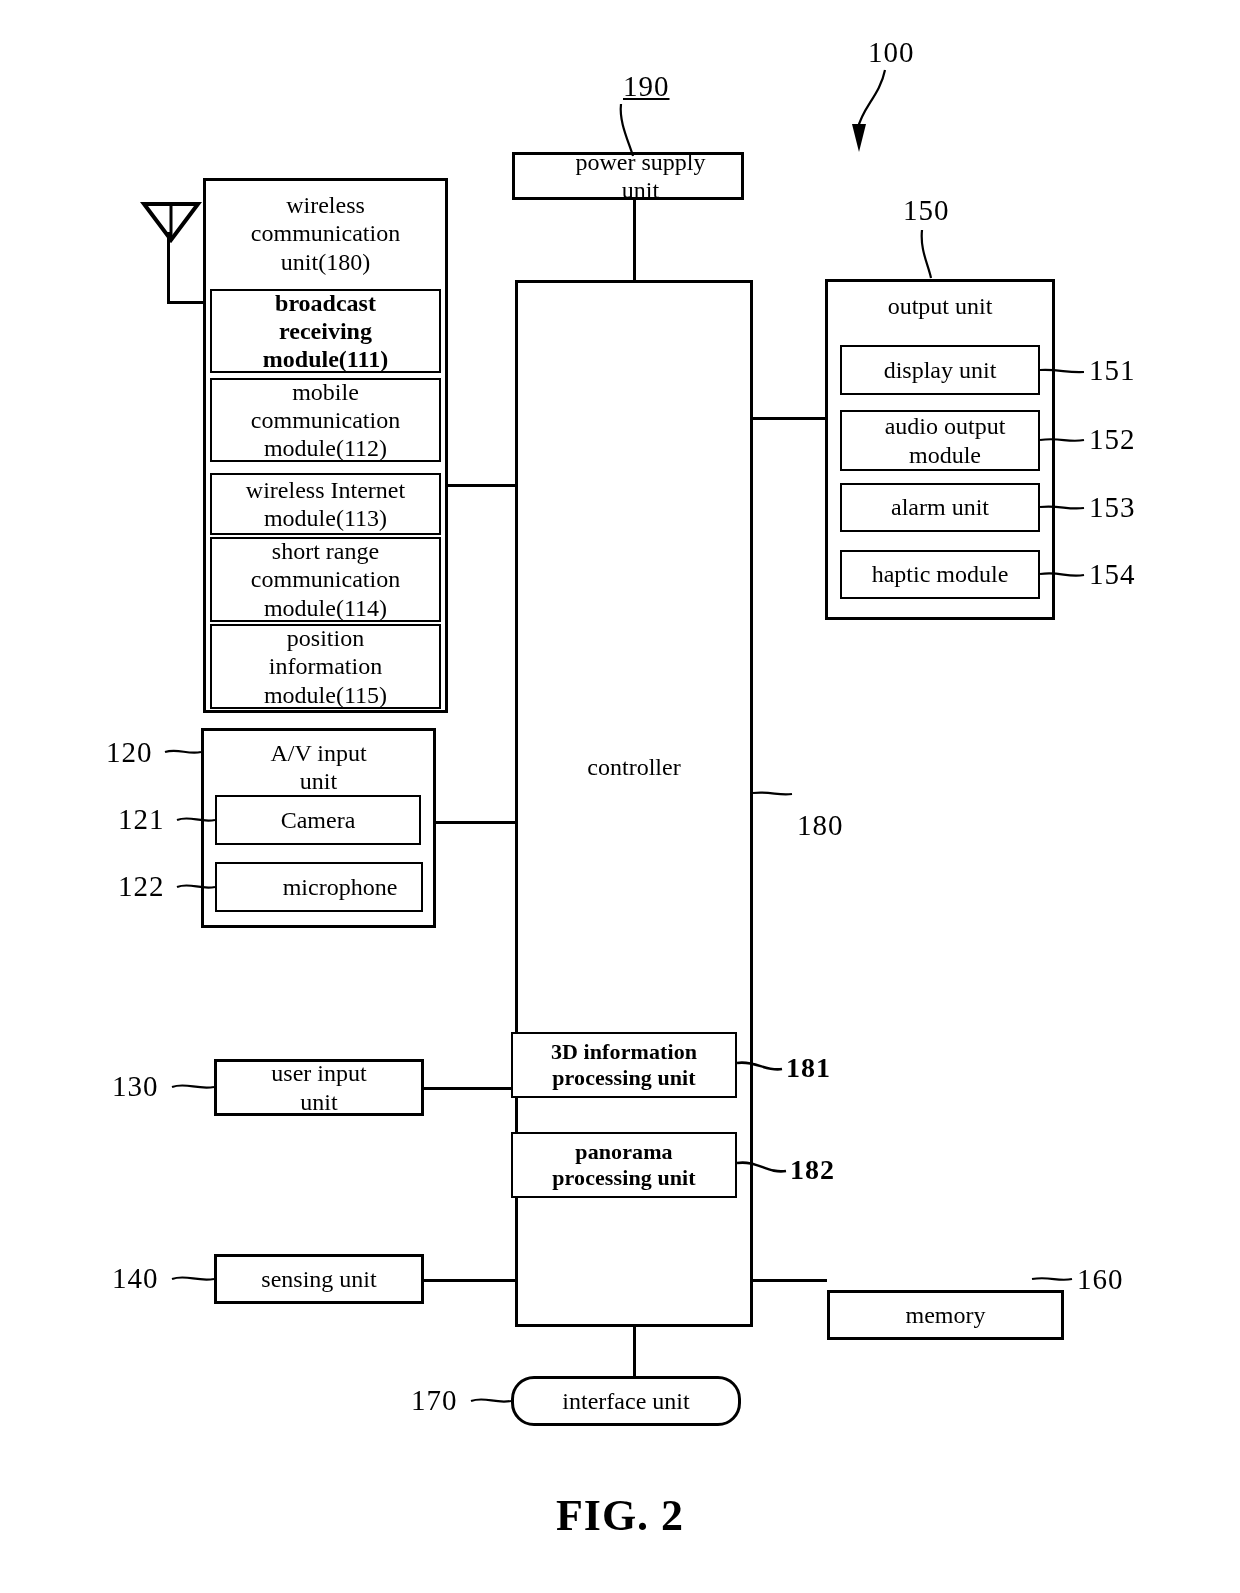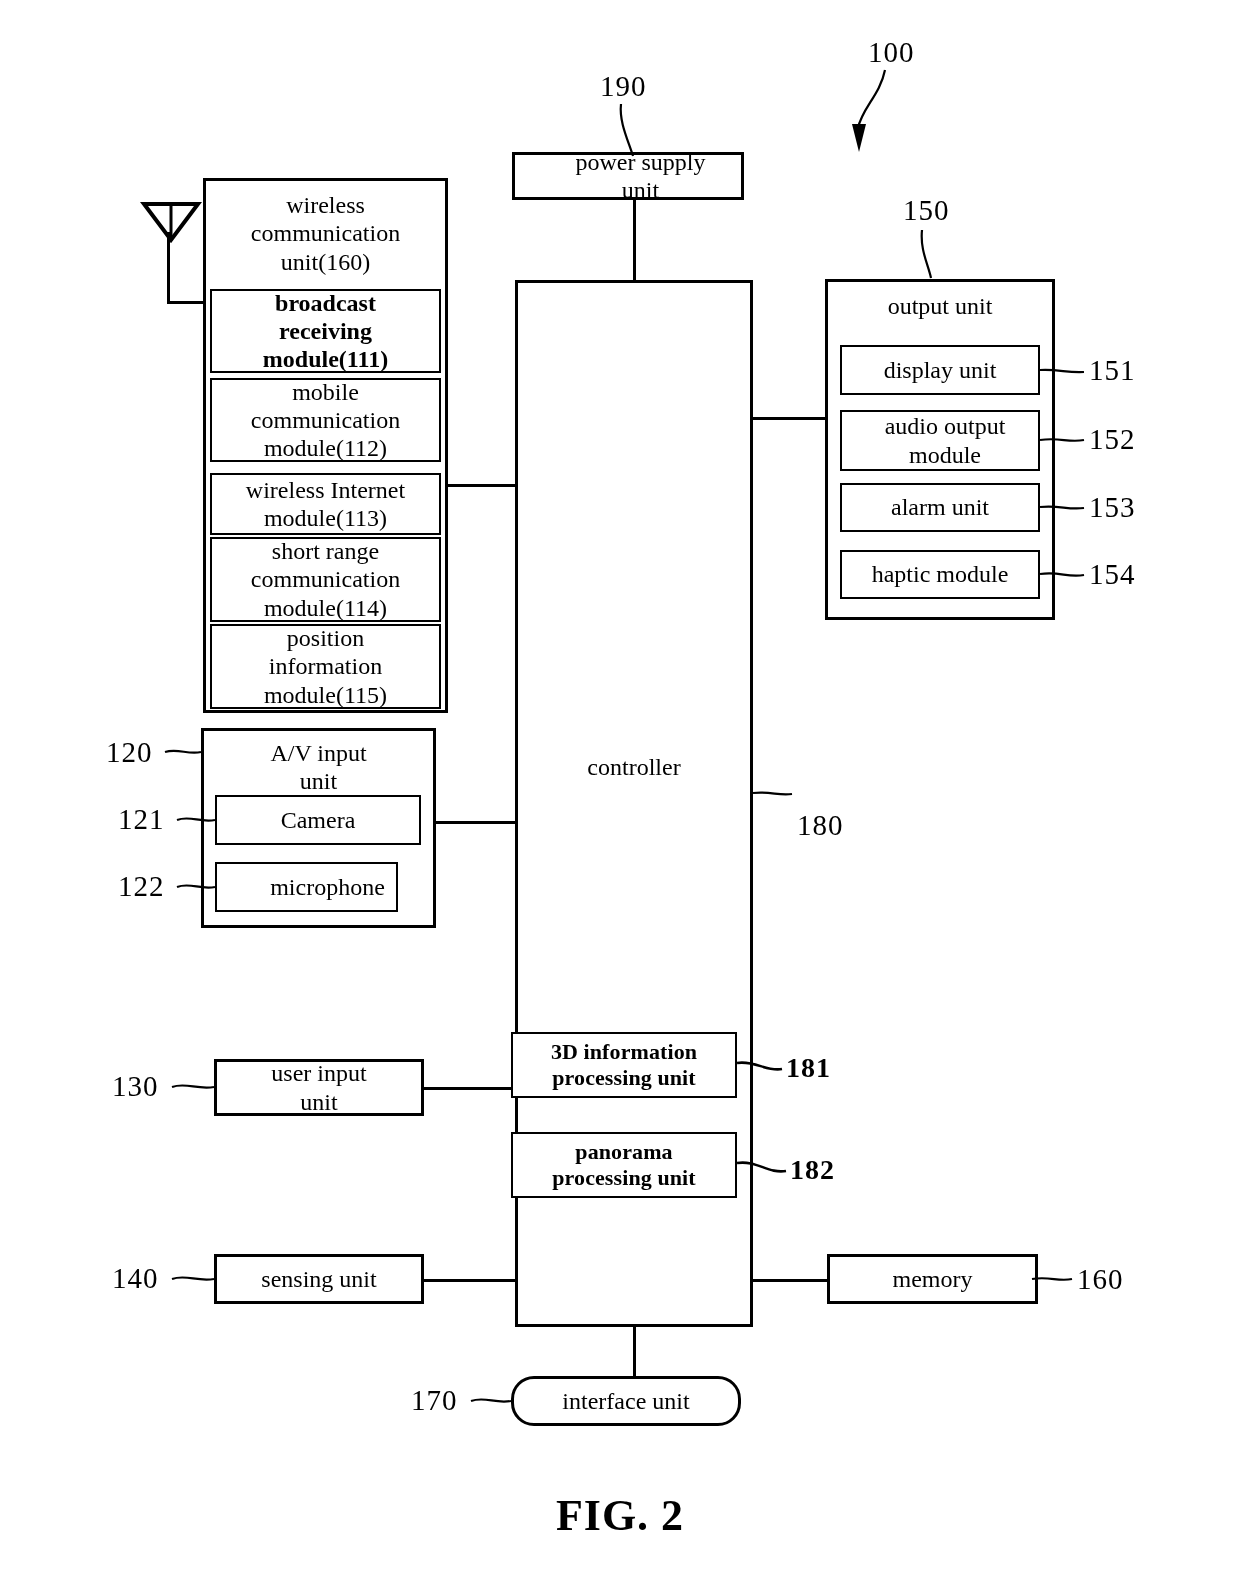--- a/index.html
+++ b/index.html
@@ -117,21 +117,21 @@
   </svg>
 
   <div class="box outer" style="left:512px;top:152px;width:232px;height:48px;padding-left:25px;">
     <span style="white-space:pre-line;">power supply
 unit</span>
   </div>
 
   <div class="box outer container" style="left:203px;top:178px;width:245px;height:535px;">
     <div class="ctitle" style="top:10px;white-space:pre-line;">wireless
 communication
-unit(160)</div>
+unit(180)</div>
   </div>
 
   <div class="box thin" style="left:210px;top:289px;width:231px;height:84px;font-weight:bold;">
     <span style="white-space:pre-line;">broadcast
 receiving
 module(111)</span>
   </div>
 
   <div class="box thin" style="left:210px;top:378px;width:231px;height:84px;">
     <span style="white-space:pre-line;">mobile
@@ -158,21 +158,21 @@
 
   <div class="box outer container" style="left:201px;top:728px;width:235px;height:200px;">
     <div class="ctitle" style="top:8px;white-space:pre-line;">A/V input
 unit</div>
   </div>
 
   <div class="box" style="left:215px;top:795px;width:206px;height:50px;">
     <span>Camera</span>
   </div>
 
-  <div class="box" style="left:215px;top:862px;width:183px;height:50px;padding-left:42px;">
+  <div class="box" style="left:215px;top:862px;width:208px;height:50px;padding-left:42px;">
     <span>microphone</span>
   </div>
 
   <div class="box outer" style="left:214px;top:1059px;width:210px;height:57px;">
     <span style="white-space:pre-line;">user input
 unit</span>
   </div>
 
   <div class="box outer" style="left:214px;top:1254px;width:210px;height:50px;">
     <span>sensing unit</span>
@@ -206,21 +206,21 @@
   </div>
 
   <div class="box" style="left:840px;top:483px;width:200px;height:49px;">
     <span>alarm  unit</span>
   </div>
 
   <div class="box" style="left:840px;top:550px;width:200px;height:49px;">
     <span>haptic module</span>
   </div>
 
-  <div class="box outer" style="left:827px;top:1254px;width:211px;height:50px;">
+  <div class="box outer" style="left:827px;top:1290px;width:237px;height:50px;">
     <span>memory</span>
   </div>
 
   <div class="box outer" style="left:511px;top:1376px;width:230px;height:50px;border-radius:23px;">
     <span>interface  unit</span>
   </div>
 
   <svg id="leaders" viewBox="0 0 1240 1593">
 
     <path d="M621,104 C619,122 628,140 633,156" fill="none" stroke="#000" stroke-width="2.2"></path>
@@ -252,21 +252,21 @@
 
     <path d="M215,887 C200,890 190,882 177,887" fill="none" stroke="#000" stroke-width="2.2"></path>
 
     <path d="M214,1087 C197,1090 186,1082 172,1087" fill="none" stroke="#000" stroke-width="2.2"></path>
 
     <path d="M214,1279 C197,1282 186,1274 172,1279" fill="none" stroke="#000" stroke-width="2.2"></path>
 
     <path d="M511,1401 C495,1404 485,1396 471,1401" fill="none" stroke="#000" stroke-width="2.2"></path>
   </svg>
 
-  <div class="ref" style="left:600px;top:70px;">190</div>
+  <div class="ref" style="left:623px;top:70px;text-decoration:underline;">190</div>
   <div class="ref" style="left:868px;top:36px;">100</div>
   <div class="ref" style="left:903px;top:194px;">150</div>
   <div class="ref" style="left:1089px;top:354px;">151</div>
   <div class="ref" style="left:1089px;top:423px;">152</div>
   <div class="ref" style="left:1089px;top:491px;">153</div>
   <div class="ref" style="left:1089px;top:558px;text-align:center;">154</div>
   <div class="ref" style="left:797px;top:777px;margin-top:32px;">180</div>
   <div class="ref b" style="left:786px;top:1052px;">181</div>
   <div class="ref b" style="left:790px;top:1154px;">182</div>
   <div class="ref" style="left:1077px;top:1263px;">160</div>

